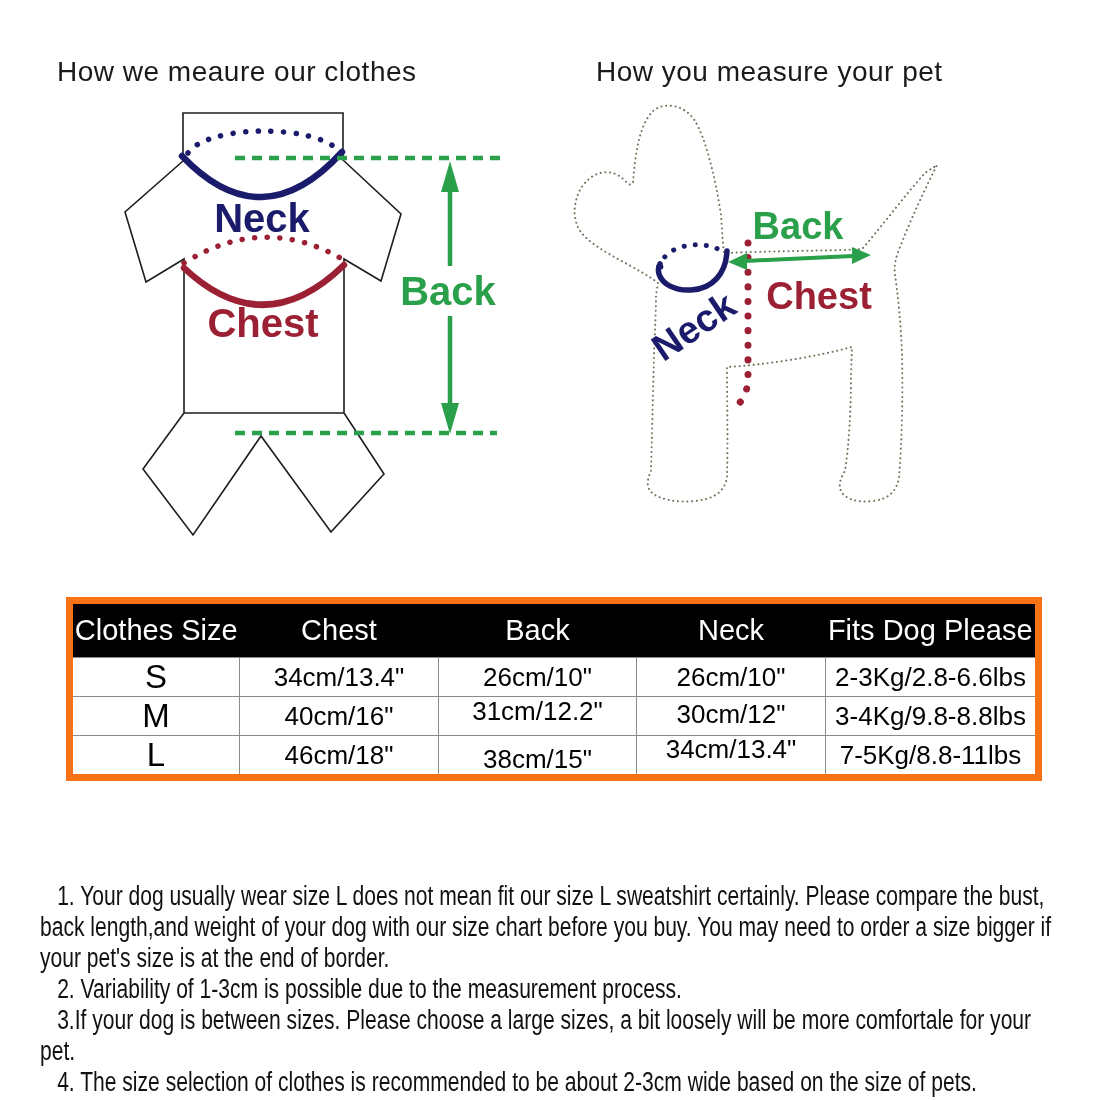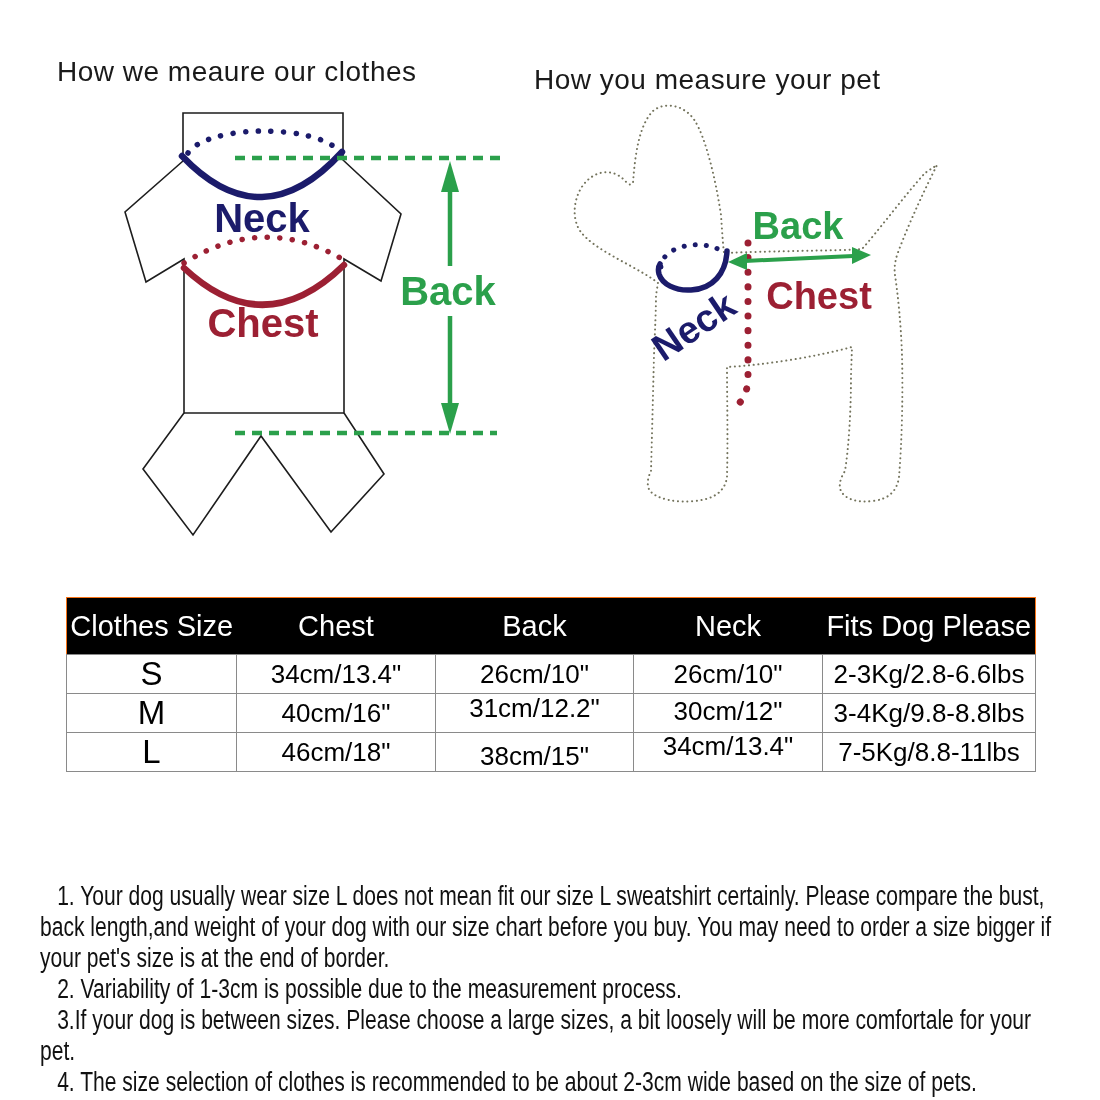--- a/index.html
+++ b/index.html
@@ -7,36 +7,36 @@
     width:1100px;height:1100px;position:relative;overflow:hidden;
     font-family:"Liberation Sans",sans-serif;color:var(--body_text,#1a1a1a);
   }
   .abs{position:absolute;}
   
   .panel-title{
     font-size:28px;letter-spacing:0.5px;color:var(--body_text);
     text-align:left;white-space:nowrap;
   }
   #title-left{left:57px;top:56px;width:480px;}
-  #title-right{left:534px;top:56px;width:460px;margin-top:8px;}
+  #title-right{left:596px;top:56px;width:460px;}
   
   svg text{font-family:"Liberation Sans",sans-serif;font-weight:bold;}
   .lbl{font-size:40px;}
   .lbl-r{font-size:38px;}
   .fill-navy{fill:var(--navy);}   .stroke-navy{stroke:var(--navy);}
   .fill-red{fill:var(--dark_red);} .stroke-red{stroke:var(--dark_red);}
   .fill-green{fill:var(--green);} .stroke-green{stroke:var(--green);}
   .outline{stroke:#1d1d1d;fill:none;stroke-width:1.6;stroke-linejoin:miter;}
   .dogline{stroke:var(--outline_dots);fill:none;stroke-width:2;
            stroke-dasharray:0.1 4.6;stroke-linecap:round;stroke-linejoin:round;}
   .dotted{fill:none;stroke-linecap:round;}
   
   #table-wrap{left:66px;top:597px;width:969px;}
   table{border-collapse:collapse;table-layout:fixed;width:969px;
-        border:1px solid #f97316;}
+        border:7px solid #f97316;}
   thead tr{height:57px;}
   th{background:var(--table_header_bg);color:var(--table_header_text);
      font-weight:normal;font-size:29px;border:none;padding:0;text-align:center;}
   tbody tr{height:38px;}
   td{border:1px solid #8a8a8a;font-size:26px;text-align:center;padding:0;
      color:#000;}
   td:first-child{font-size:33px;}
   td span{display:inline-block;}
   tbody tr:nth-child(2) td:nth-child(3) span{transform:translateY(-5px);}
   tbody tr:nth-child(3) td:nth-child(3) span{transform:translateY(4px);}

